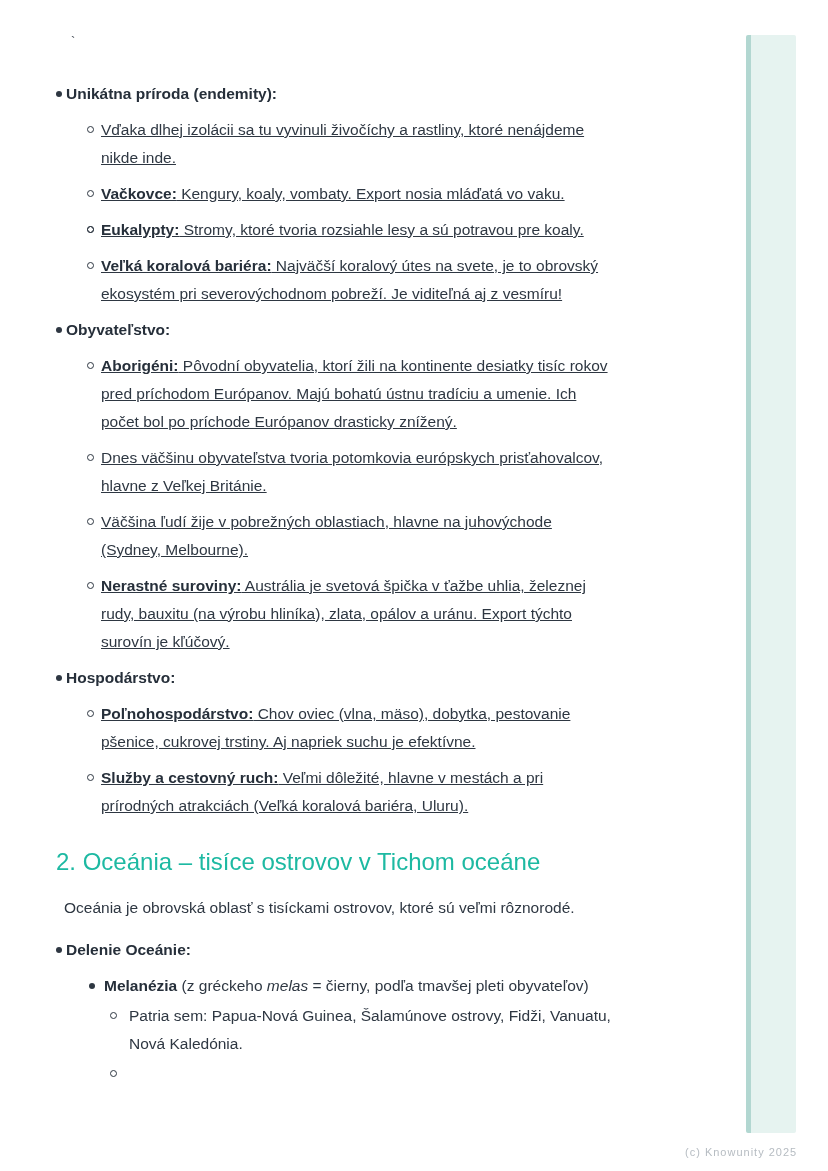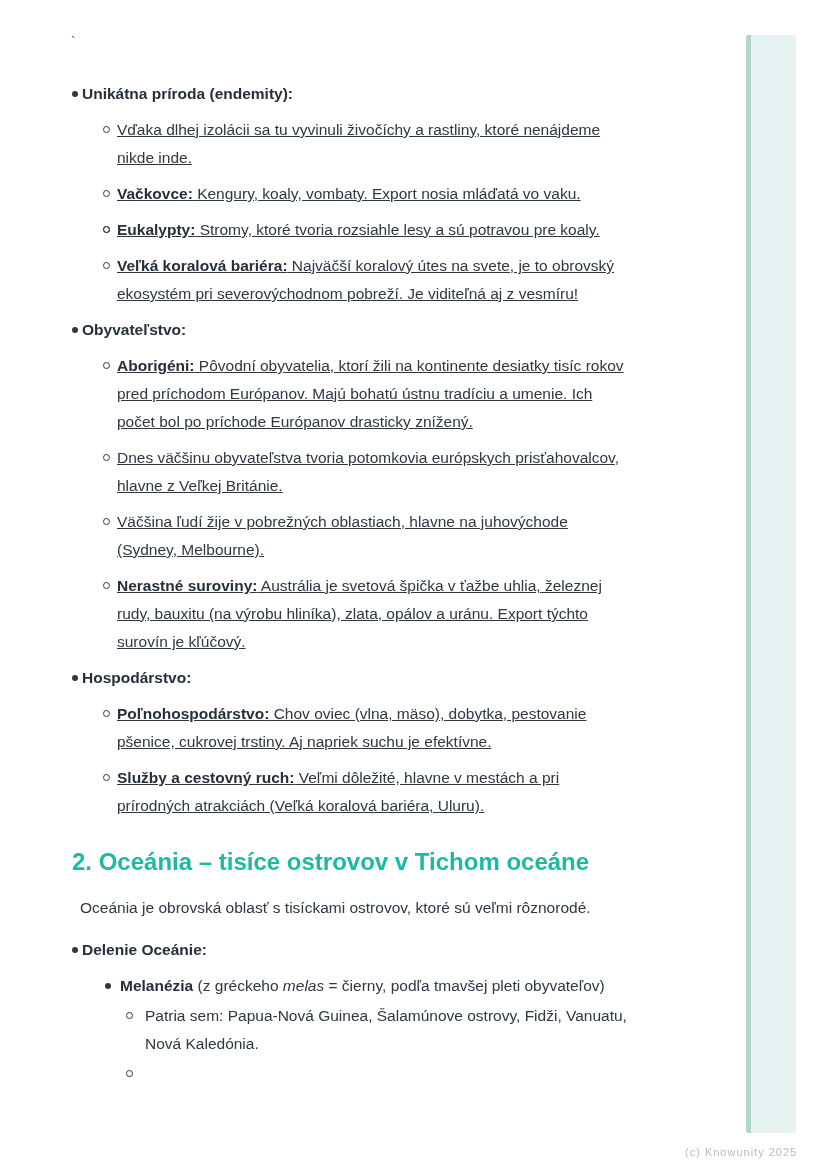--- a/index.html
+++ b/index.html
@@ -15,28 +15,28 @@
   }
   .edge-strip{
     position:absolute;left:746px;top:35px;width:45px;height:1098px;
     border-radius:2px;
   }
   .watermark{
     position:absolute;left:685px;top:1146px;z-index:3;
     font-size:11px;letter-spacing:1px;color:#b6bcc2;white-space:nowrap;
   }
   .content{
-    position:absolute;left:72px;top:80px;width:600px;
+    position:absolute;left:56px;top:80px;width:600px;
     font-size:15.5px;line-height:28px;
   }
   .content strong{font-weight:700;color:#262f3a;}
   .content em{font-style:italic;}
   .para{margin:0 0 14px 8px;}
   h2.h2{
-    font-size:24px;line-height:32px;font-weight:700;
+    font-size:24px;line-height:32px;font-weight:400;
     margin:26px 0 16px 0;
   }
   .li{position:relative;margin:0 0 8px 0;}
   .li .marker{position:absolute;display:block;}
   .marker.disc{width:6px;height:6px;border-radius:50%;background:#2e3742;top:11px;}
   .marker.circle{width:7px;height:7px;border-radius:50%;border:1.5px solid #2e3742;box-sizing:border-box;top:10px;}
   .li.lvl1{padding-left:10px;}
   .li.lvl1 .marker{left:0px;}
   .li.lvl2{padding-left:45px;}
   .li.lvl2 .marker{left:31px;}

